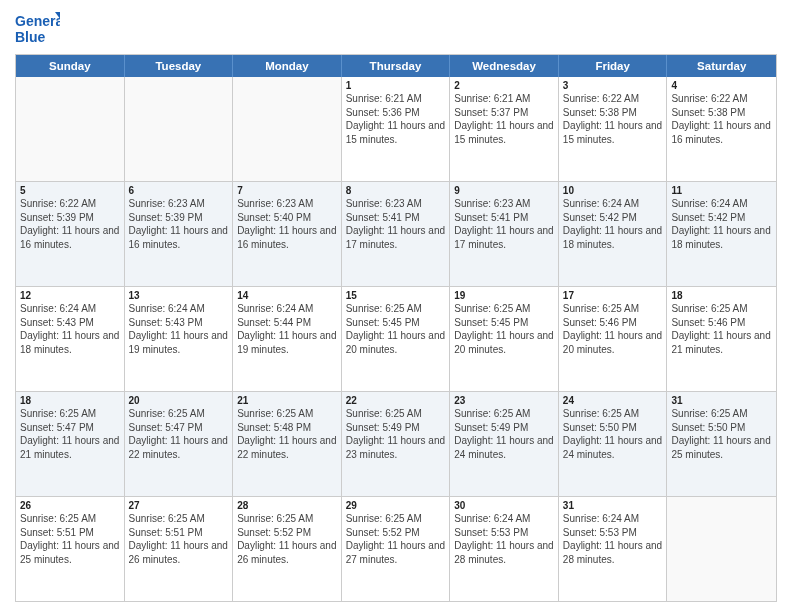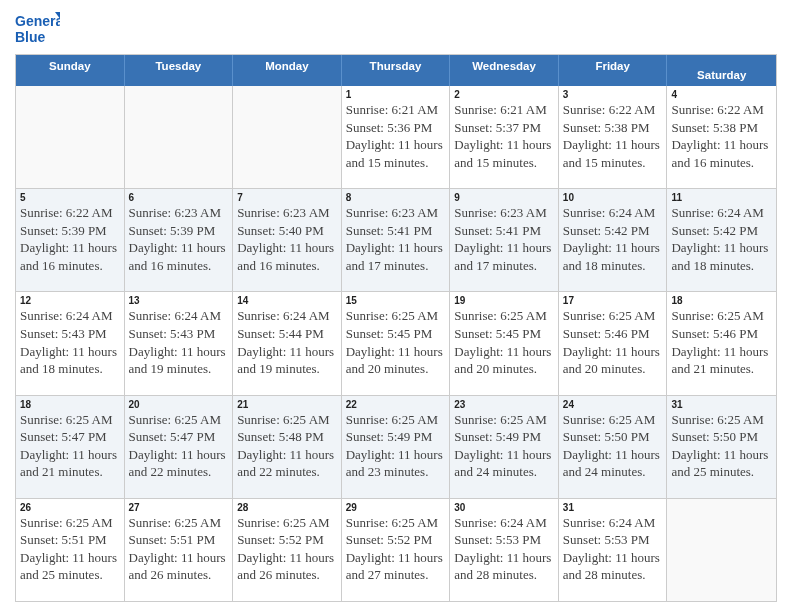--- a/index.html
+++ b/index.html
@@ -52,21 +52,21 @@
       background: #3872b4;
     }
     .cal-header-cell {
       color: #fff;
       font-size: 11.5px;
       font-weight: bold;
       text-align: center;
       padding: 5px 2px;
       border-right: 1px solid #5a90cc;
     }
-    .cal-header-cell:last-child { border-right: none; margin-top: 9px; }
+    .cal-header-cell:last-child { border-right: none; }
     .cal-body {
       flex: 1;
       display: flex;
       flex-direction: column;
     }
     .cal-row {
       display: grid;
       grid-template-columns: repeat(7, 1fr);
       flex: 1;
       border-top: 1px solid #ccc;
@@ -84,24 +84,23 @@
     .cal-cell:last-child { border-right: none; }
     .cal-cell.empty { background: #f9f9f9; }
     .cal-cell.alt { background: #f0f4f8; }
     .day-num {
       font-size: 10px;
       font-weight: bold;
       margin-bottom: 1px;
       color: #222;
     }
     .cell-text {
-      font-size: 13px;
+      font-size: 10px;
       color: #444;
       line-height: 1.35;
-      font-family: Liberation Serif, serif;
     }
   </style>
 </head>
 <body>
 
 <div class="page">
   <div class="header">
     <div class="logo">
         <svg width="45" height="38" viewBox="0 0 45 38">
   <text x="0" y="16" font-size="14" font-weight="bold" fill="#1a5fb4" font-family="Arial">General</text>

